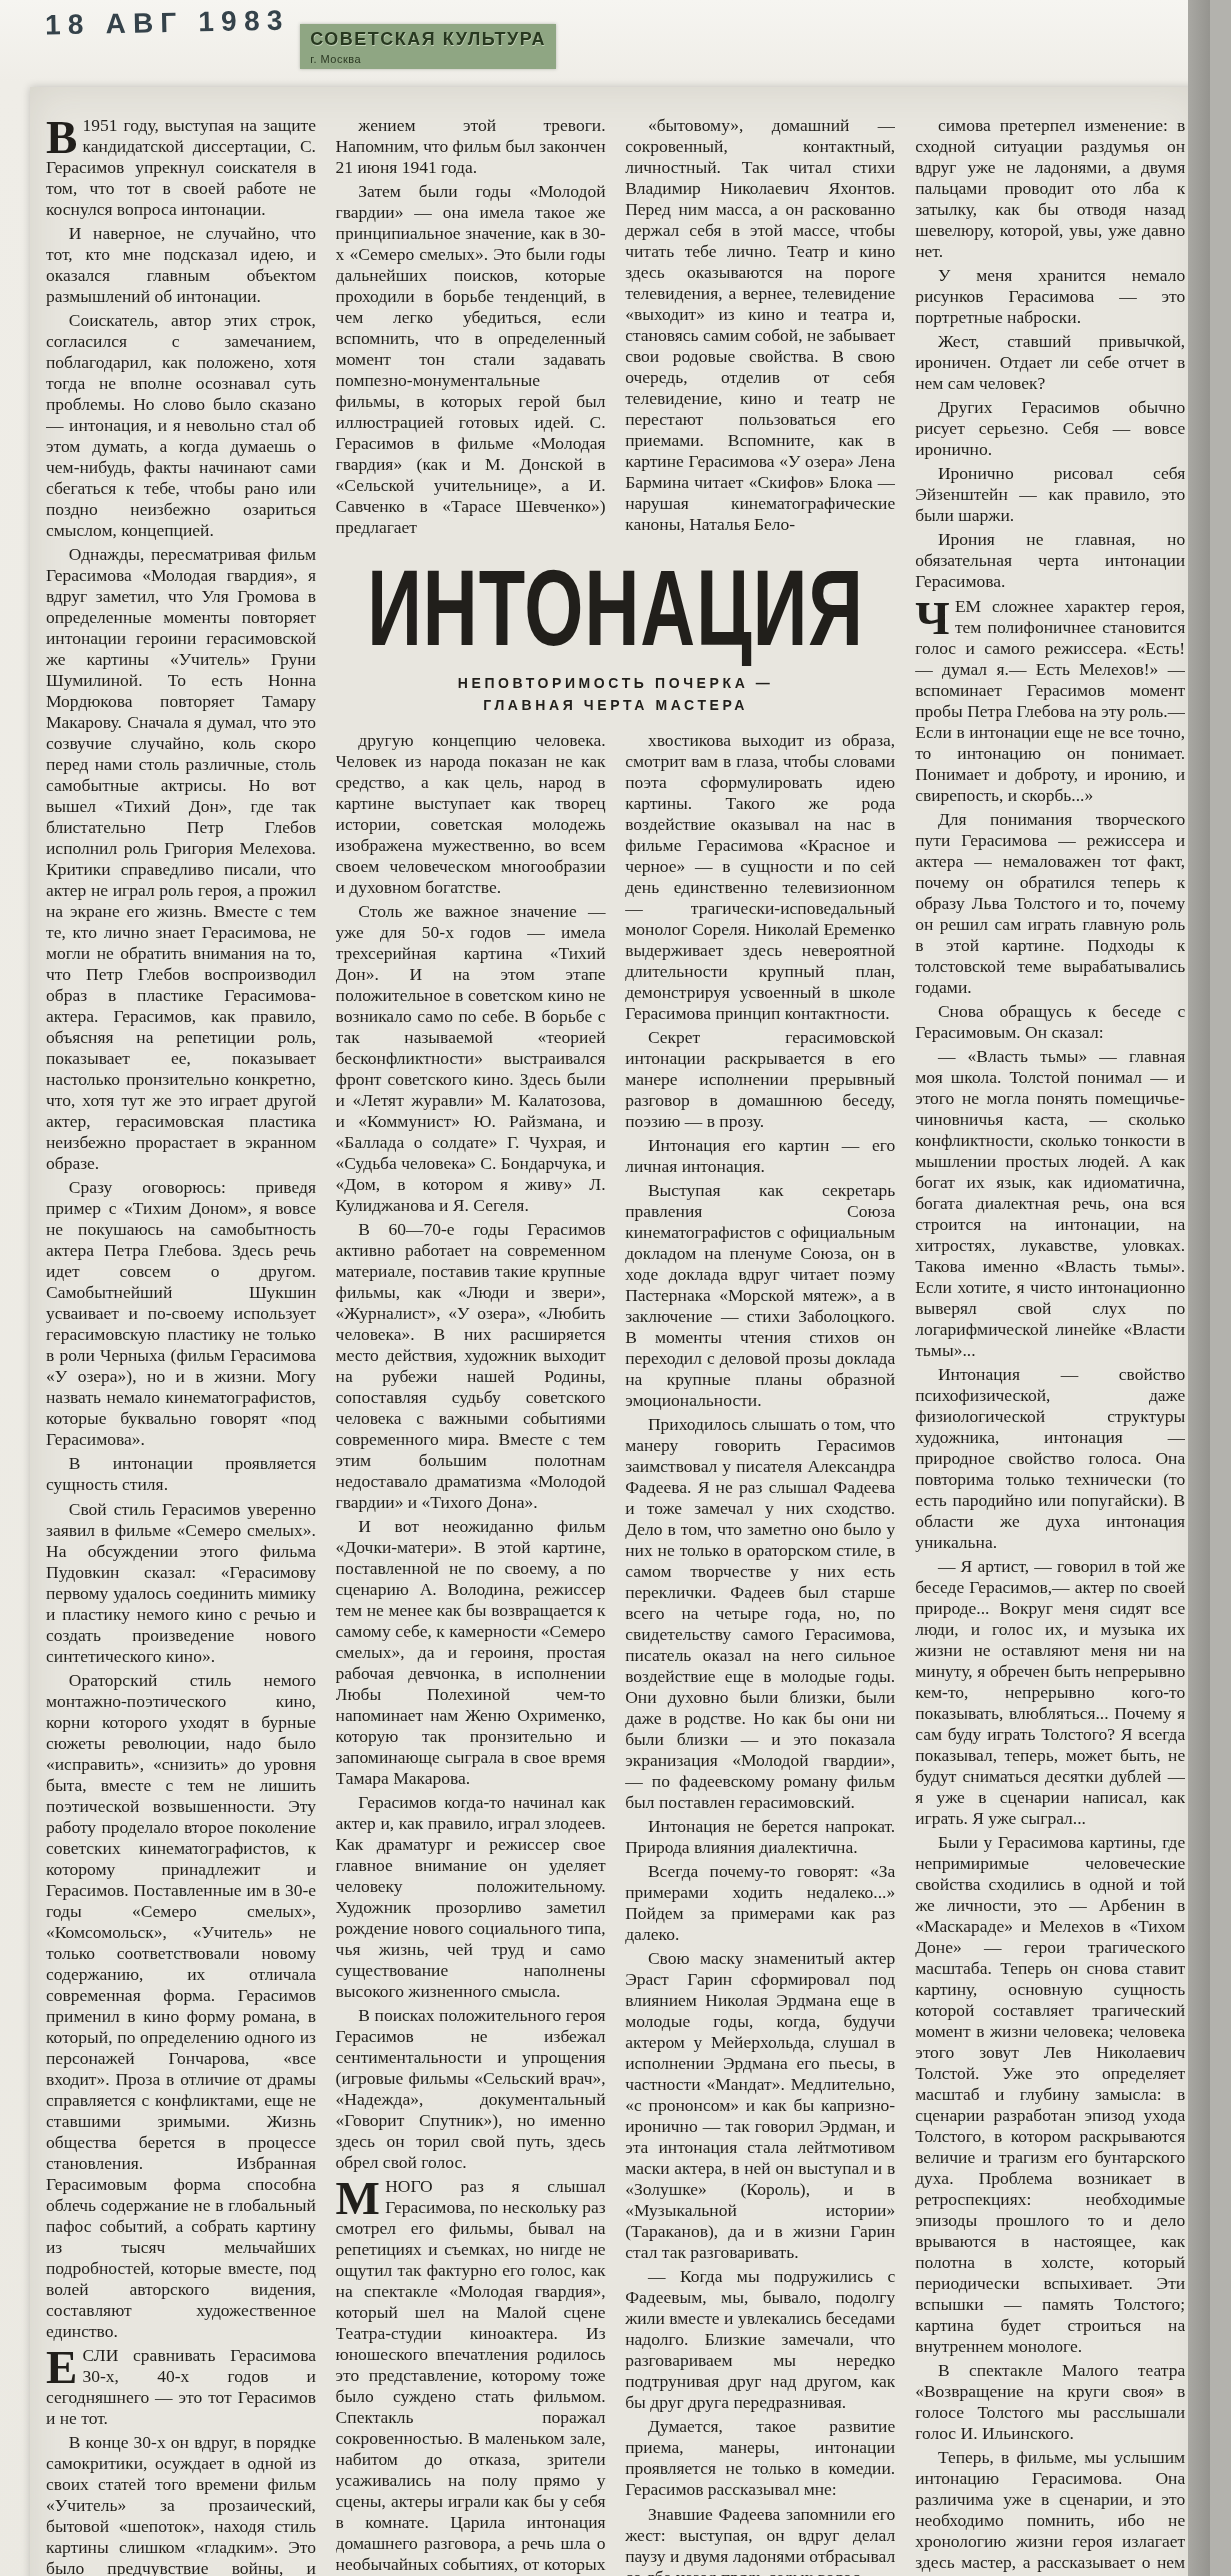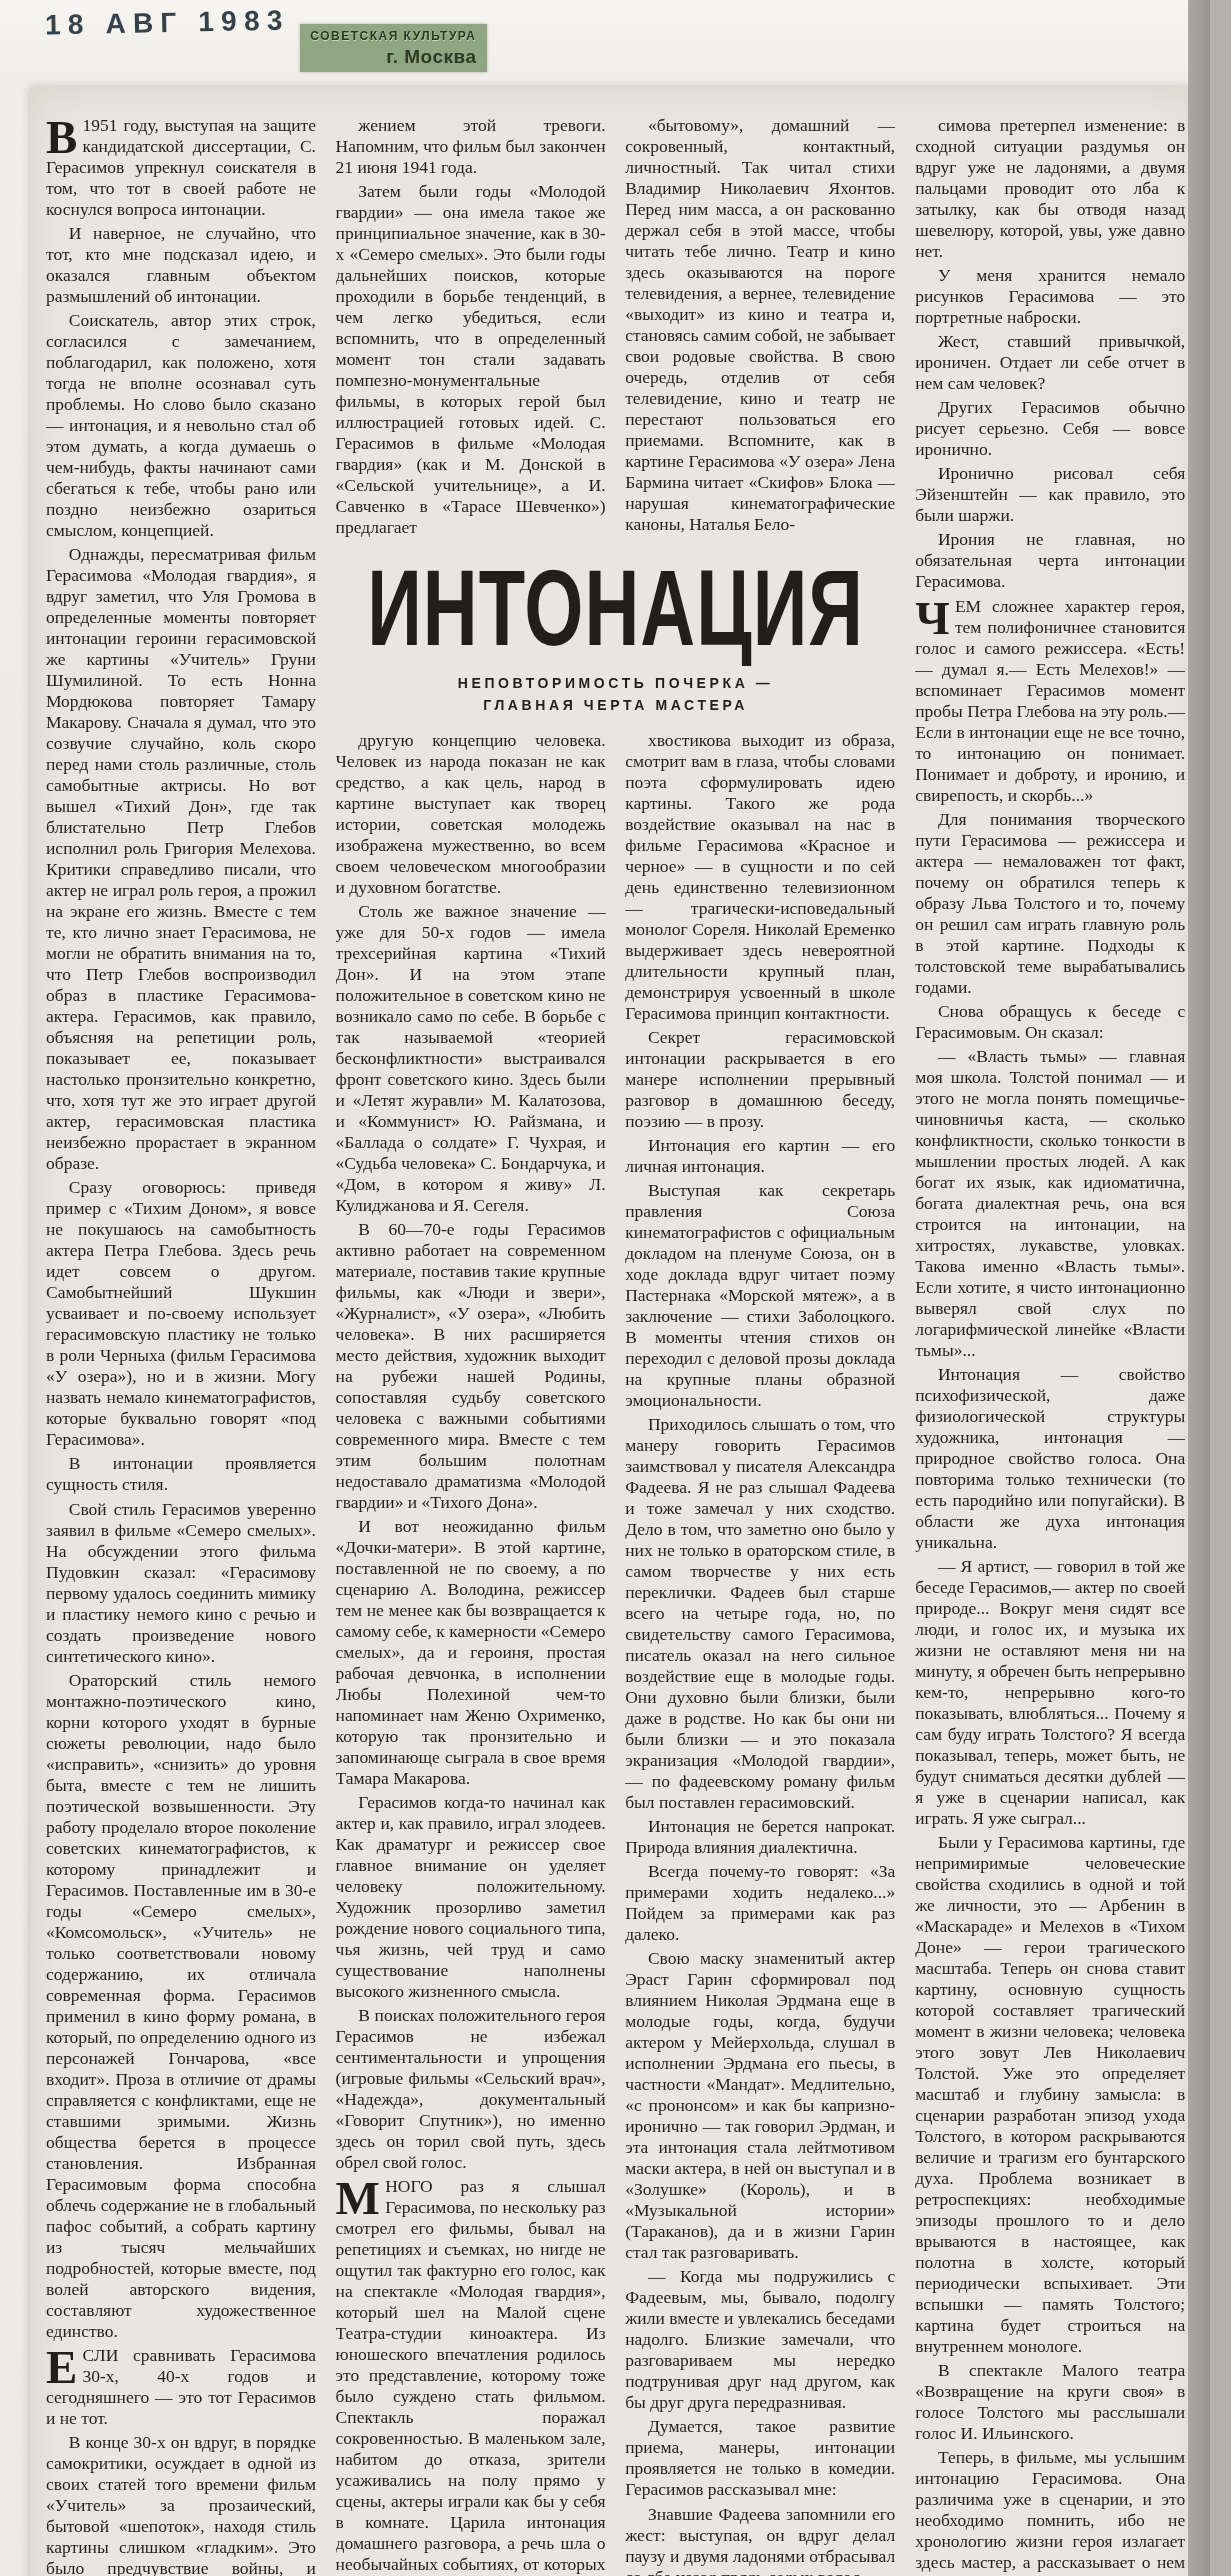--- a/index.html
+++ b/index.html
@@ -19,27 +19,27 @@
     transform:rotate(-1.2deg);opacity:.92;white-space:nowrap;
   }
   .masthead{
     position:absolute;left:300px;top:24px;
     background:var(--green,#8fa683);
     padding:5.2px 10.3px 4.1px 10.3px;
     box-shadow:0 0 3.1px rgba(70,80,60,.35);
   }
   .masthead-title{
     font-family:"Liberation Sans", sans-serif;font-weight:700;
-    font-size:12px;letter-spacing:1.5px;color:#27381f;
+    font-size:18px;letter-spacing:1.5px;color:#27381f;
     text-shadow:0.5px 0.5px 0 rgba(235,240,225,.6);
     white-space:nowrap;
   }
   .masthead-city{
-    font-family:"Liberation Sans", sans-serif;font-weight:700;
-    font-size:19px;color:#2c3a24;margin-top:3.1px;letter-spacing:0.5px;text-align:right;
+    font-family:"Liberation Sans", sans-serif;font-weight:400;
+    font-size:11px;color:#2c3a24;margin-top:3.1px;letter-spacing:0.5px;
   }
   .clipping{
     position:absolute;left:30px;top:87px;width:1171px;height:2616px;
     box-sizing:border-box;padding:28px 16px 20.6px 16px;
     background:var(--paper,#e8e6df);
     box-shadow:0 0 8.2px rgba(0,0,0,.20), inset 0 0 41px rgba(130,124,108,.18);
     display:grid;grid-template-columns:270px 560px 270px;column-gap:19.6px;
     overflow:hidden;
   }
   .col{overflow:hidden;color:var(--ink,#211f1b);}

